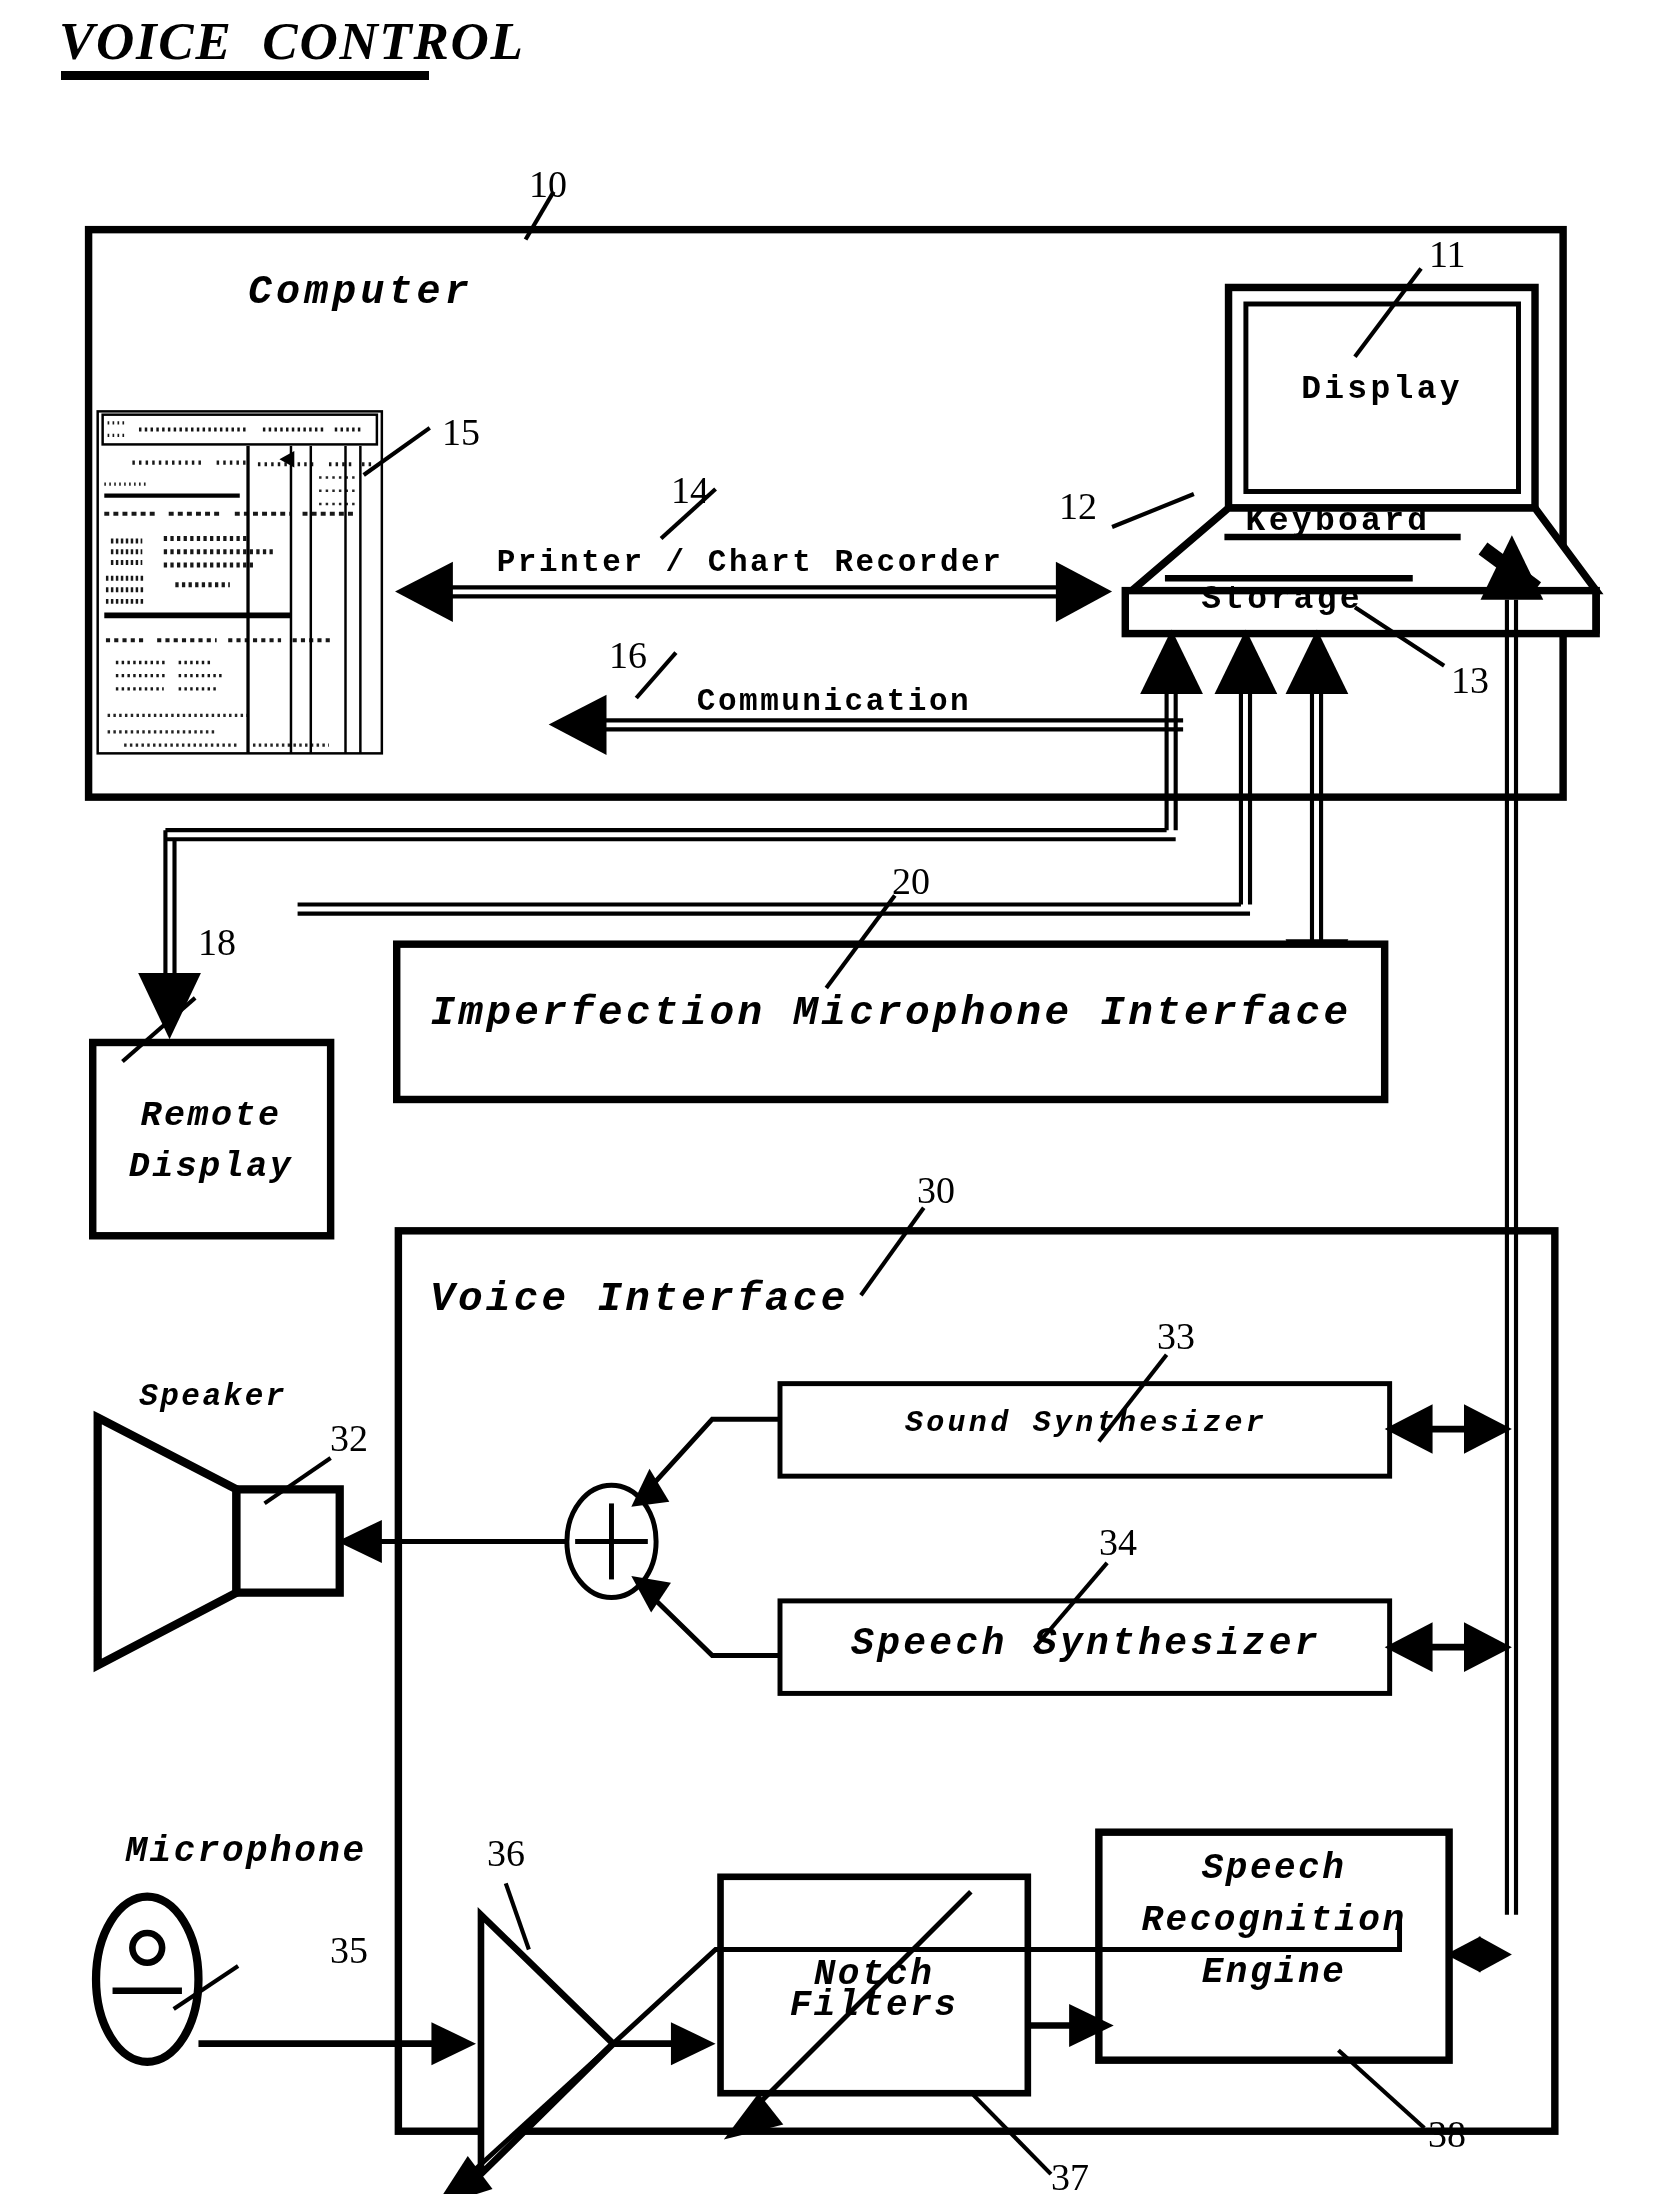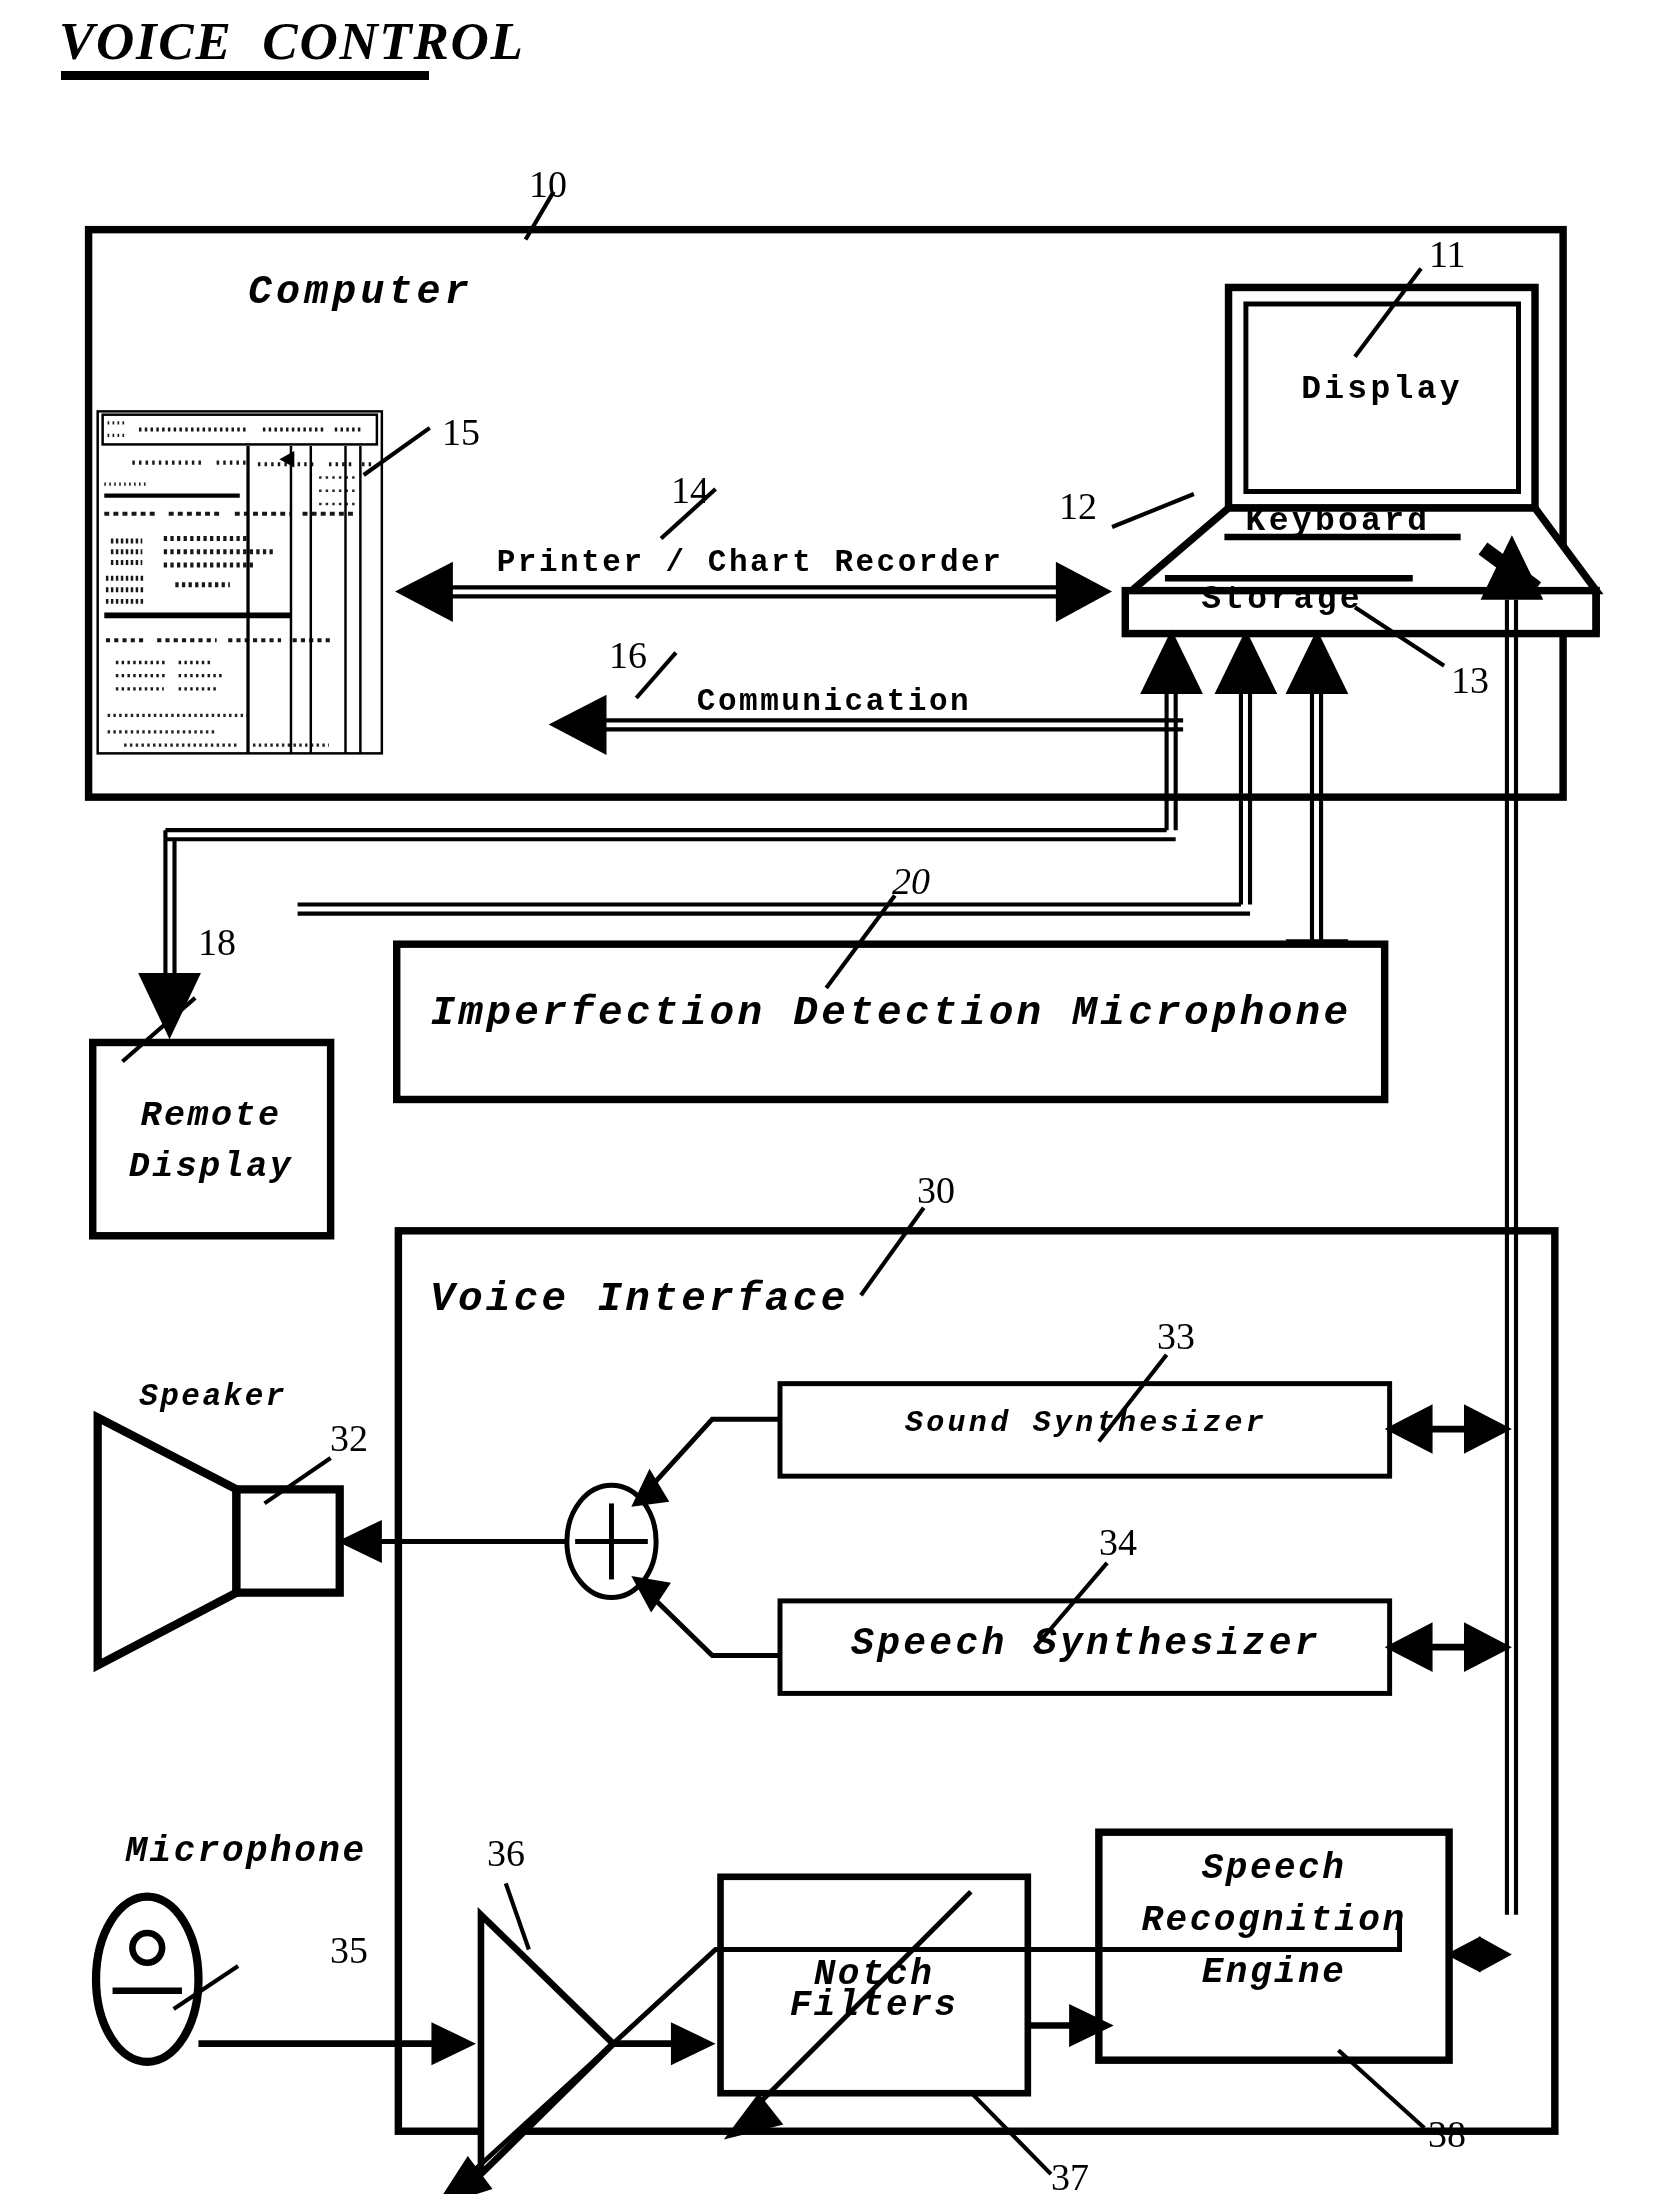--- a/index.html
+++ b/index.html
@@ -338,22 +338,22 @@
 
   <div class="t mono-b ctr" style="left:1282px;top:583px;font-size:33px;letter-spacing:3.3px;">Storage</div>
   <div class="t ref" style="left:1451px;top:661px;">13</div>
 
   <div class="t mono-b ctr" style="left:750px;top:547px;font-size:31px;letter-spacing:2.5px;">Printer / Chart Recorder</div>
   <div class="t ref" style="left:671px;top:471px;">14</div>
 
   <div class="t mono-b ctr" style="left:834px;top:686px;font-size:31px;letter-spacing:2.5px;">Communication</div>
   <div class="t ref" style="left:609px;top:636px;">16</div>
 
-  <div class="t mono-bi ctr" style="left:891px;top:993px;font-size:41px;letter-spacing:3.3px;">Imperfection Detection Microphone</div>
-  <div class="t ref" style="left:892px;top:862px;font-style:italic;">20</div>
+  <div class="t mono-bi ctr" style="left:891px;top:993px;font-size:41px;letter-spacing:3.3px;">Imperfection Microphone Interface</div>
+  <div class="t ref" style="left:892px;top:862px;">20</div>
 
   <div class="t mono-bi ctr" style="left:211px;top:1099px;font-size:35px;letter-spacing:2.5px;">Remote</div>
   <div class="t mono-bi ctr" style="left:211px;top:1150px;font-size:35px;letter-spacing:2.5px;">Display</div>
   <div class="t ref" style="left:198px;top:923px;">18</div>
 
   <div class="t mono-bi" style="left:430px;top:1279px;font-size:41px;letter-spacing:3.3px;">Voice Interface</div>
   <div class="t ref" style="left:917px;top:1171px;">30</div>
 
   <div class="t mono-bi ctr" style="left:213px;top:1381px;font-size:31px;letter-spacing:2.5px;">Speaker</div>
   <div class="t ref" style="left:330px;top:1419px;">32</div>

